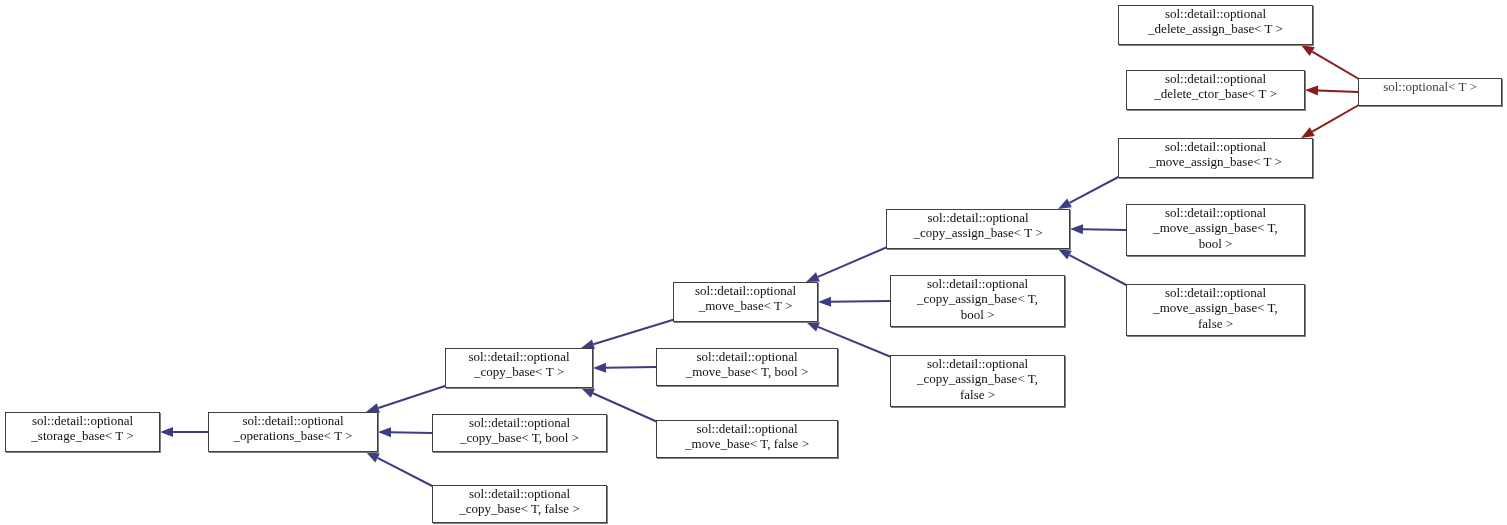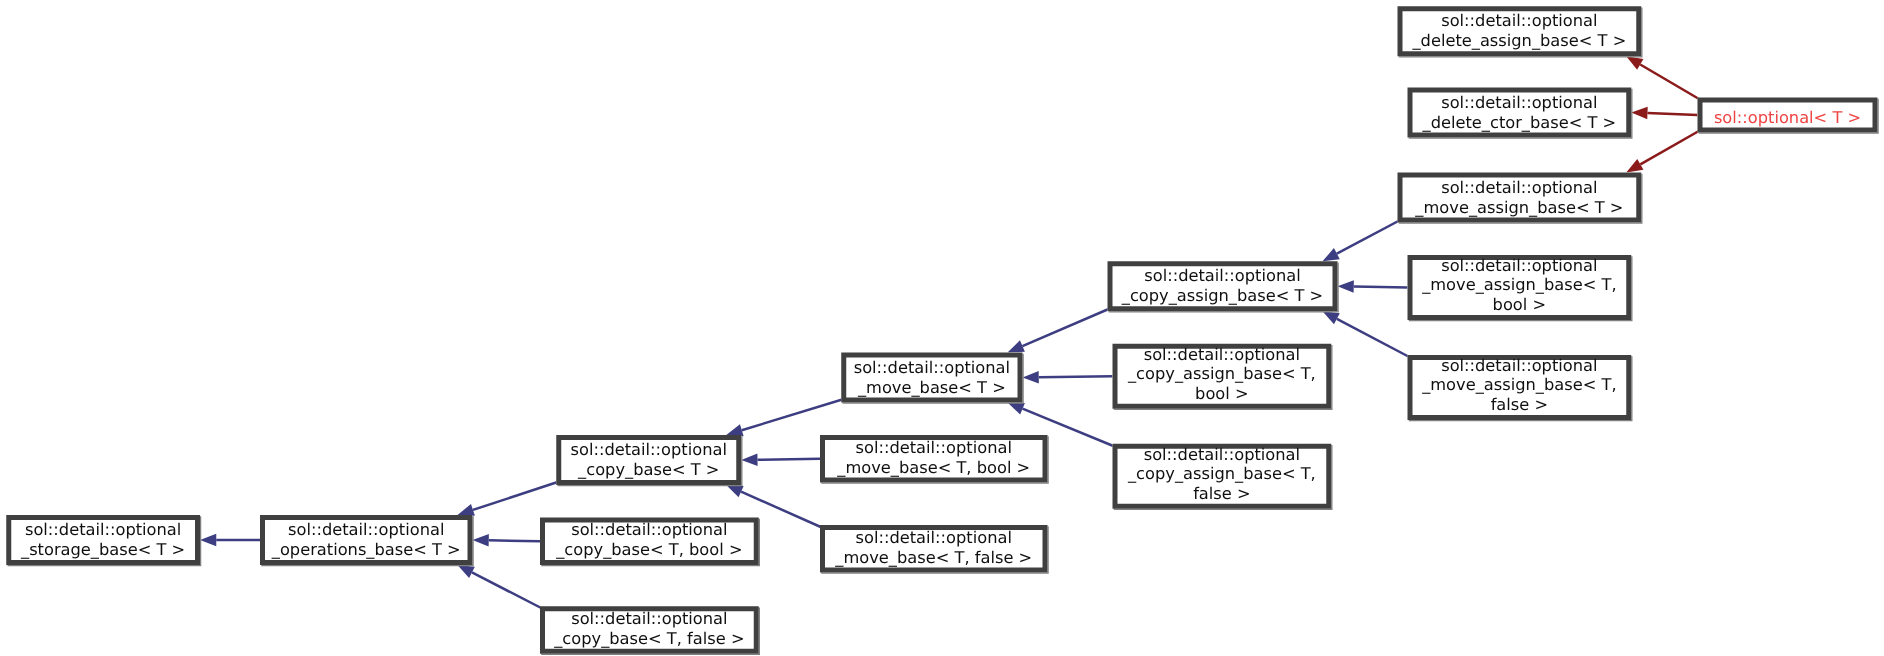--- a/index.html
+++ b/index.html
@@ -10,32 +10,33 @@
     height:525px;
     background:#ffffff;
     overflow:hidden;
     font-family:"DejaVu Sans","Liberation Sans",sans-serif;
   }
   #edges{position:absolute;left:0;top:0;width:1507px;height:525px;}
   .node{
     position:absolute;
     box-sizing:border-box;
     background:#ffffff;
-    border:4px solid #0f172a;
+    border:1px solid #0f172a;
     box-shadow:1px 1px 0 0 #808080;
     display:flex;
-    align-items:flex-end;
+    align-items:flex-start;
     justify-content:center;
     text-align:center;
     color:#101010;
     font-size:13px;
     line-height:1.18;
     letter-spacing:0px;
     white-space:pre-line;
     z-index:5;
+    font-family:Liberation Serif, serif;
   }
   .node span{display:block;padding:0 4px;}
 </style>
 </head>
 <body>
 
 <div id="canvas">
   <svg id="edges" xmlns="http://www.w3.org/2000/svg">
       <g>
         <line x1="208" y1="432" x2="173" y2="432" stroke="#3d3d81" stroke-width="2"></line>
@@ -131,14 +132,14 @@
     <div class="node" style="left: 1126px; top: 204px; width: 179px; height: 52px; border-color: rgb(64, 64, 64); background: rgb(255, 255, 255); color: rgb(16, 16, 16); box-shadow: rgb(128, 128, 128) 1px 1px 0px 0px;"><span>sol::detail::optional
 _move_assign_base&lt; T,
 bool &gt;</span></div>
     <div class="node" style="left: 1126px; top: 284px; width: 179px; height: 52px; border-color: rgb(64, 64, 64); background: rgb(255, 255, 255); color: rgb(16, 16, 16); box-shadow: rgb(128, 128, 128) 1px 1px 0px 0px;"><span>sol::detail::optional
 _move_assign_base&lt; T,
 false &gt;</span></div>
     <div class="node" style="left: 1118px; top: 5px; width: 195px; height: 40px; border-color: rgb(64, 64, 64); background: rgb(255, 255, 255); color: rgb(16, 16, 16); box-shadow: rgb(128, 128, 128) 1px 1px 0px 0px;"><span>sol::detail::optional
 _delete_assign_base&lt; T &gt;</span></div>
     <div class="node" style="left: 1126px; top: 70px; width: 179px; height: 40px; border-color: rgb(64, 64, 64); background: rgb(255, 255, 255); color: rgb(16, 16, 16); box-shadow: rgb(128, 128, 128) 1px 1px 0px 0px;"><span>sol::detail::optional
 _delete_ctor_base&lt; T &gt;</span></div>
-    <div class="node" style="left: 1358px; top: 78px; width: 144px; height: 28px; border-color: rgb(64, 64, 64); background: rgb(255, 255, 255); color: #ef4444; box-shadow: rgb(128, 128, 128) 1px 1px 0px 0px;"><span>sol::optional&lt; T &gt;</span></div>
+    <div class="node" style="left: 1358px; top: 78px; width: 144px; height: 28px; border-color: rgb(64, 64, 64); background: rgb(255, 255, 255); color: #404040; box-shadow: rgb(128, 128, 128) 1px 1px 0px 0px;"><span>sol::optional&lt; T &gt;</span></div>
   </div>
 
 </body></html>

